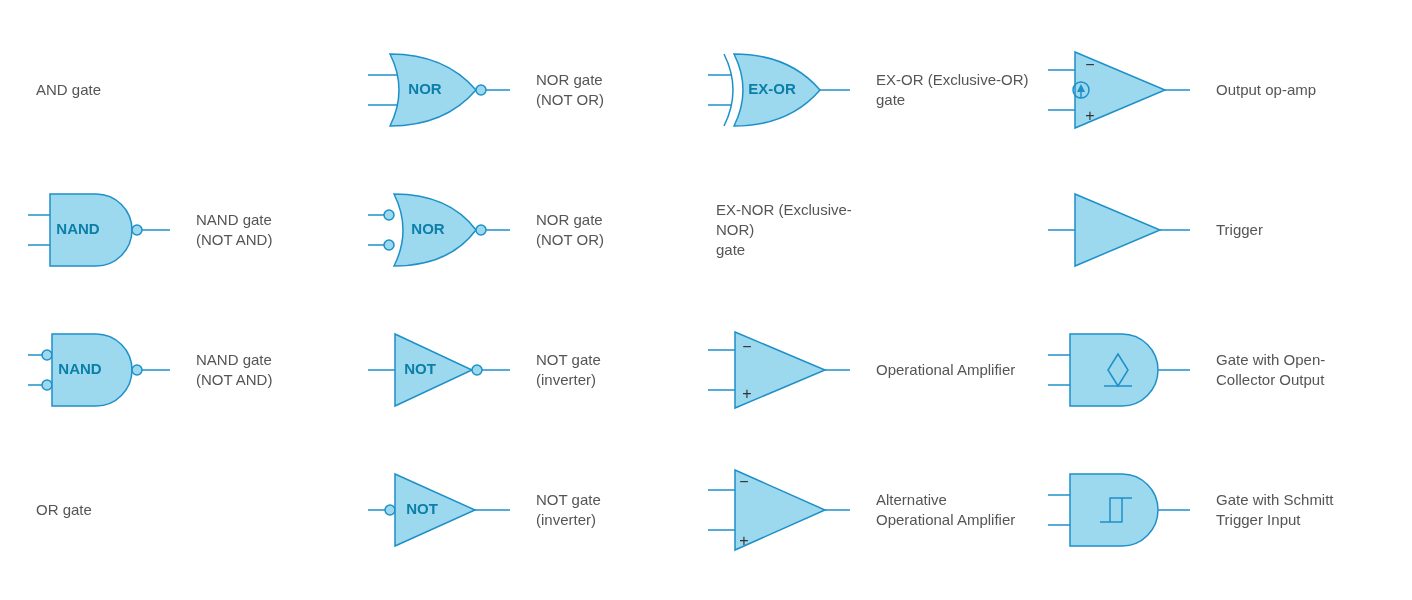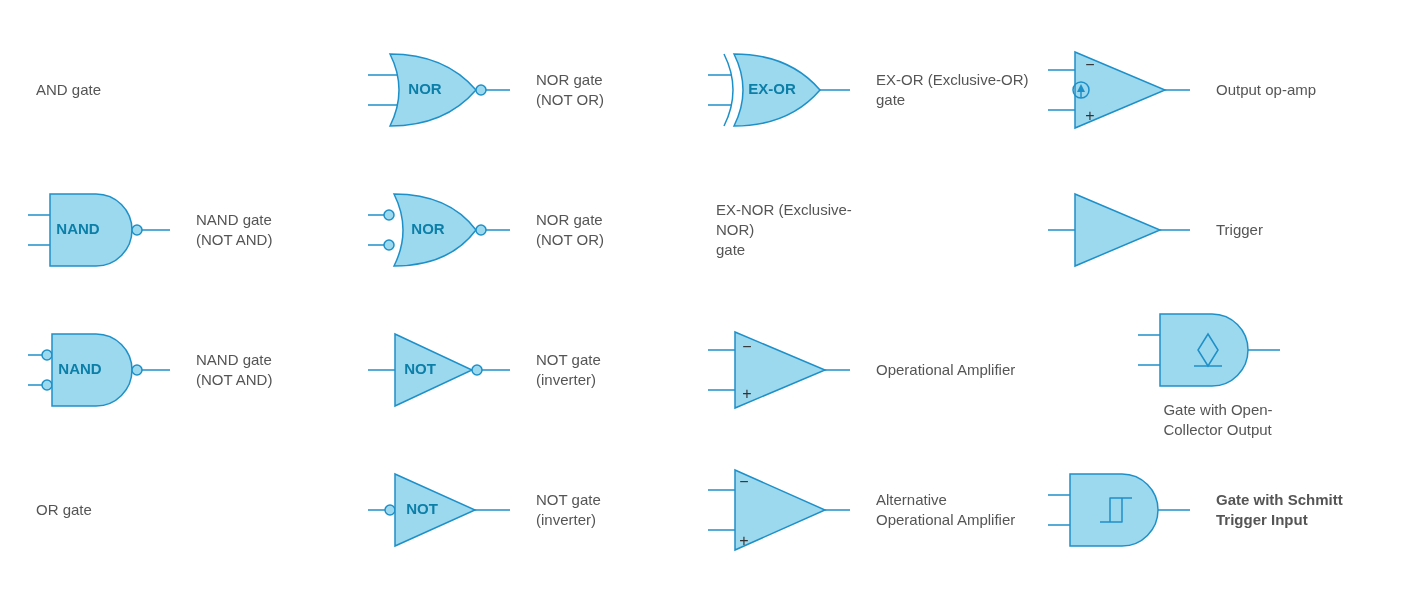--- a/index.html
+++ b/index.html
@@ -162,21 +162,21 @@
       <div class="symbol"><svg viewBox="0 0 160 100" width="160" height="100">
           <line x1="8" y1="30" x2="35" y2="30" stroke="#1E90C8" stroke-width="1.5"></line>
           <line x1="8" y1="70" x2="35" y2="70" stroke="#1E90C8" stroke-width="1.5"></line>
           <path d="M 35 12 L 125 50 L 35 88 Z" fill="#9CD8EE" stroke="#1E90C8" stroke-width="1.5"></path>
           <line x1="125" y1="50" x2="150" y2="50" stroke="#1E90C8" stroke-width="1.5"></line>
           <text x="47" y="28" class="sign">−</text>
           <text x="47" y="75" class="sign">+</text>
         </svg></div>
       <div class="desc">Operational Amplifier</div>
     </div>
-    <div class="cell" style="grid-area: 3 / 4; flex-direction: column;">
+    <div class="cell" style="grid-area: 3 / 4;">
       <div class="symbol"><svg viewBox="0 0 160 100" width="160" height="100">
           <line x1="8" y1="35" x2="30" y2="35" stroke="#1E90C8" stroke-width="1.5"></line>
           <line x1="8" y1="65" x2="30" y2="65" stroke="#1E90C8" stroke-width="1.5"></line>
           <path d="M 30 14 L 82 14 A 36 36 0 0 1 82 86 L 30 86 Z" fill="#9CD8EE" stroke="#1E90C8" stroke-width="1.5"></path>
           <line x1="118" y1="50" x2="150" y2="50" stroke="#1E90C8" stroke-width="1.5"></line>
           <path d="M78 34 L88 50 L78 66 L68 50 Z" fill="none" stroke="#1E90C8" stroke-width="1.5"></path>
           <line x1="64" y1="66" x2="92" y2="66" stroke="#1E90C8" stroke-width="1.5"></line>
         </svg></div>
       <div class="desc">Gate with Open-<br>Collector Output</div>
     </div>
@@ -197,21 +197,21 @@
       <div class="symbol"><svg viewBox="0 0 160 100" width="160" height="100">
           <line x1="8" y1="30" x2="35" y2="30" stroke="#1E90C8" stroke-width="1.5"></line>
           <line x1="8" y1="70" x2="35" y2="70" stroke="#1E90C8" stroke-width="1.5"></line>
           <path d="M 35 10 L 125 50 L 35 90 Z" fill="#9CD8EE" stroke="#1E90C8" stroke-width="1.5"></path>
           <line x1="125" y1="50" x2="150" y2="50" stroke="#1E90C8" stroke-width="1.5"></line>
           <text x="44" y="23" class="sign">−</text>
           <text x="44" y="82" class="sign">+</text>
         </svg></div>
       <div class="desc">Alternative<br>Operational Amplifier</div>
     </div>
-    <div class="cell" style="grid-area: 4 / 4; font-weight: bold;">
+    <div class="cell" style="grid-area: 4 / 4;">
       <div class="symbol"><svg viewBox="0 0 160 100" width="160" height="100">
           <line x1="8" y1="35" x2="30" y2="35" stroke="#1E90C8" stroke-width="1.5"></line>
           <line x1="8" y1="65" x2="30" y2="65" stroke="#1E90C8" stroke-width="1.5"></line>
           <path d="M 30 14 L 82 14 A 36 36 0 0 1 82 86 L 30 86 Z" fill="#9CD8EE" stroke="#1E90C8" stroke-width="1.5"></path>
           <line x1="118" y1="50" x2="150" y2="50" stroke="#1E90C8" stroke-width="1.5"></line>
           <path d="M60 62 L70 62 L70 38 L92 38 M60 62 L82 62 L82 38 L92 38" fill="none" stroke="#1E90C8" stroke-width="1.5" stroke-linejoin="round"></path>
         </svg></div>
       <div class="desc">Gate with Schmitt<br>Trigger Input</div>
     </div>
   </div>

